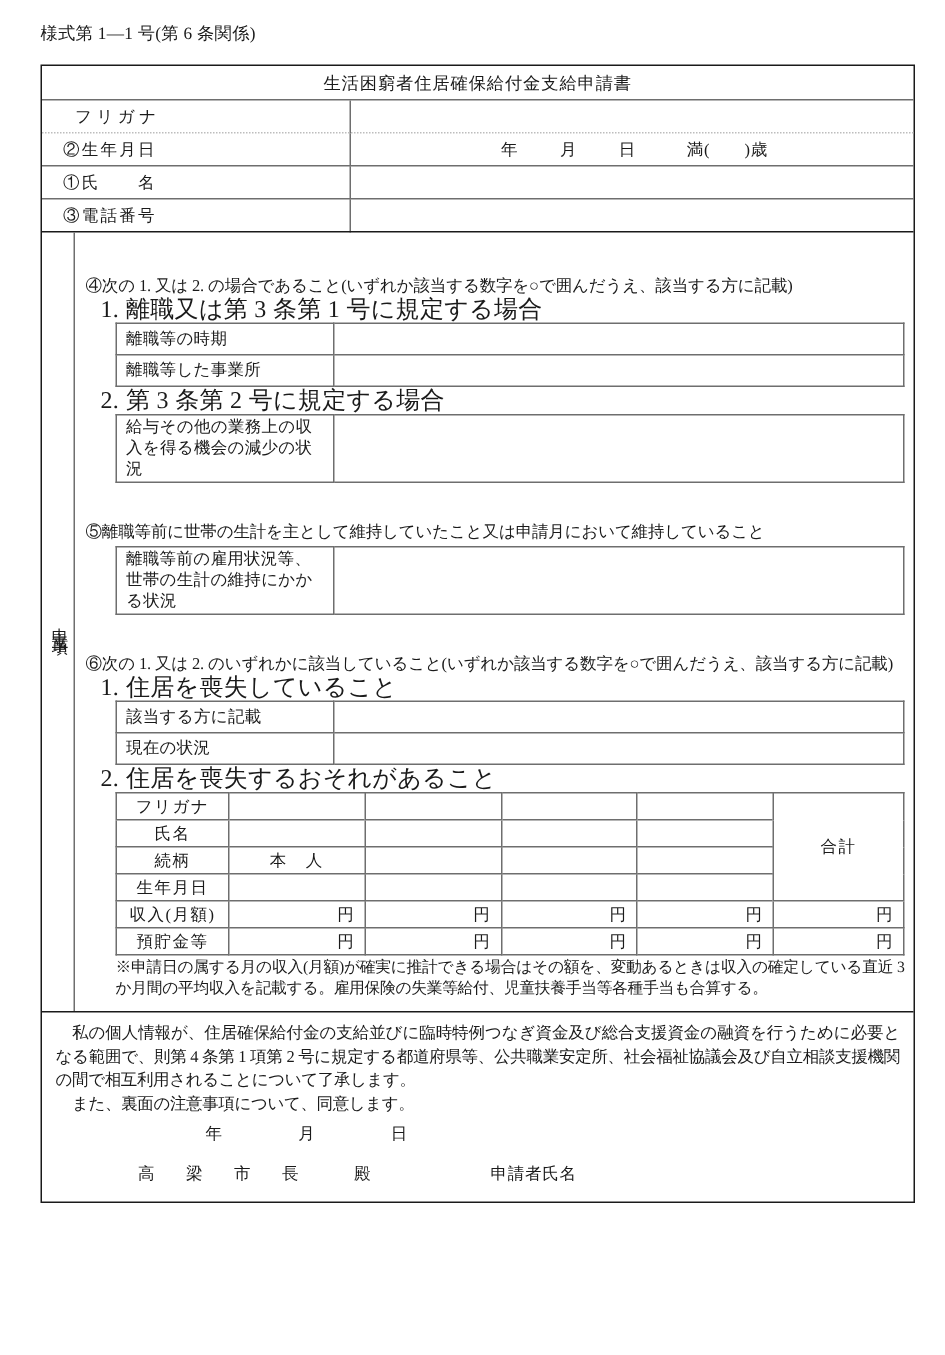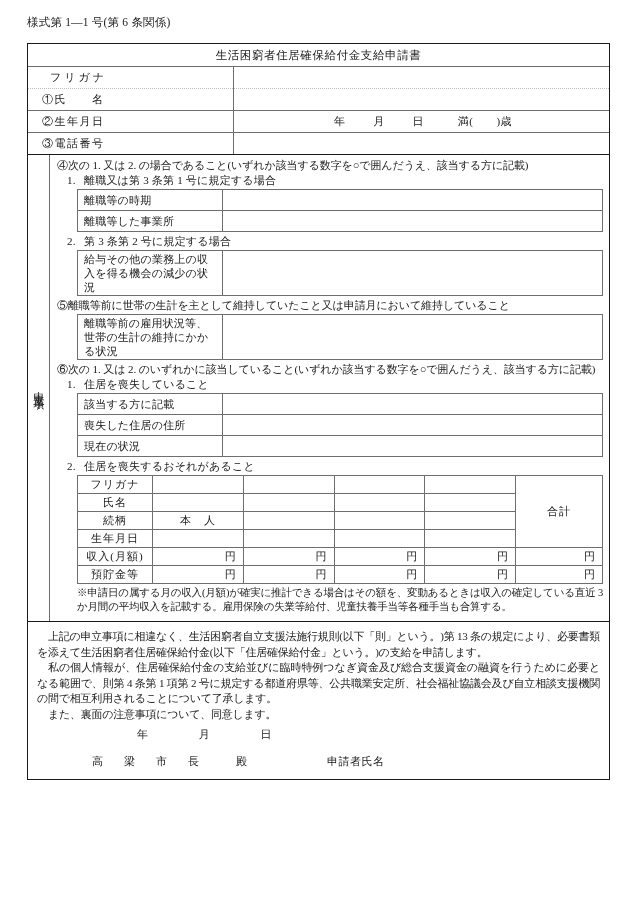--- a/index.html
+++ b/index.html
@@ -131,23 +131,24 @@
     flex: 1 1 auto;
     padding: 3px 4px 4px 7px;
     min-width: 0;
   }
 
   .clause {
     font-size: 11px;
     line-height: 15px;
     letter-spacing: -0.1px;
     white-space: nowrap;
+    margin-top: 26px;
   }
   .subclause {
-    font-size: 11px;
+    font-size: 16px;
     line-height: 15px;
     padding-left: 10px;
     letter-spacing: 0.2px;
     white-space: nowrap;
   }
   .subclause .num { display: inline-block; width: 17px; }
 
   
   .entry {
     margin: 1px 0 2px 20px;
@@ -243,37 +244,37 @@
           <tr class="title-row">
         <td>生活困窮者住居確保給付金支給申請書</td>
       </tr>
     </tbody>
       </table>
 
     <table class="head-table">
       <tbody>
           <tr class="furigana">
         <td class="lab">フリガナ</td>
-        <td class="val"></td>
-      </tr>
-      <tr>
-        <td class="lab">①氏　　名</td>
         <td class="val"></td>
       </tr>
       <tr>
         <td class="lab">②生年月日</td>
         <td class="val">
           <span class="dob-line">
             <span class="g1">年</span>
             <span class="g2">月</span>
             <span class="g3">日</span>
             <span>満(　　)歳</span>
           </span>
         </td>
       </tr>
+      <tr>
+        <td class="lab">①氏　　名</td>
+        <td class="val"></td>
+      </tr>
       <tr class="tel">
         <td class="lab">③電話番号</td>
         <td class="val"></td>
       </tr>
     </tbody>
       </table>
 
     <div class="body-wrap">
 
       <div class="side-label">
@@ -327,24 +328,20 @@
         <div class="subclause">
           <span class="num">1.</span><span>住居を喪失していること</span>
         </div>
         <table class="entry">
           <tbody>
               <tr>
             <td class="k">該当する方に記載</td>
             <td class="v"></td>
           </tr>
           <tr>
-            <td class="k">喪失した住居の住所</td>
-            <td class="v"></td>
-          </tr>
-          <tr>
             <td class="k">現在の状況</td>
             <td class="v"></td>
           </tr>
         </tbody>
           </table>
 
         <div class="subclause">
           <span class="num">2.</span><span>住居を喪失するおそれがあること</span>
         </div>
 
@@ -397,21 +394,20 @@
           </tr>
         </tbody>
           </table>
 
         <div class="note">※申請日の属する月の収入(月額)が確実に推計できる場合はその額を、変動あるときは収入の確定している直近 3 か月間の平均収入を記載する。雇用保険の失業等給付、児童扶養手当等各種手当も合算する。</div>
 
       </div>
     </div>
 
     <div class="footer">
-      <p>上記の申立事項に相違なく、生活困窮者自立支援法施行規則(以下「則」という。)第 13 条の規定により、必要書類を添えて生活困窮者住居確保給付金(以下「住居確保給付金」という。)の支給を申請します。</p>
       <p>私の個人情報が、住居確保給付金の支給並びに臨時特例つなぎ資金及び総合支援資金の融資を行うために必要となる範囲で、則第 4 条第 1 項第 2 号に規定する都道府県等、公共職業安定所、社会福祉協議会及び自立相談支援機関の間で相互利用されることについて了承します。</p>
       <p>また、裏面の注意事項について、同意します。</p>
 
       <div class="date-line">
         <span class="d1">年</span>
         <span class="d2">月</span>
         <span>日</span>
       </div>
 
       <div class="sign-line">

